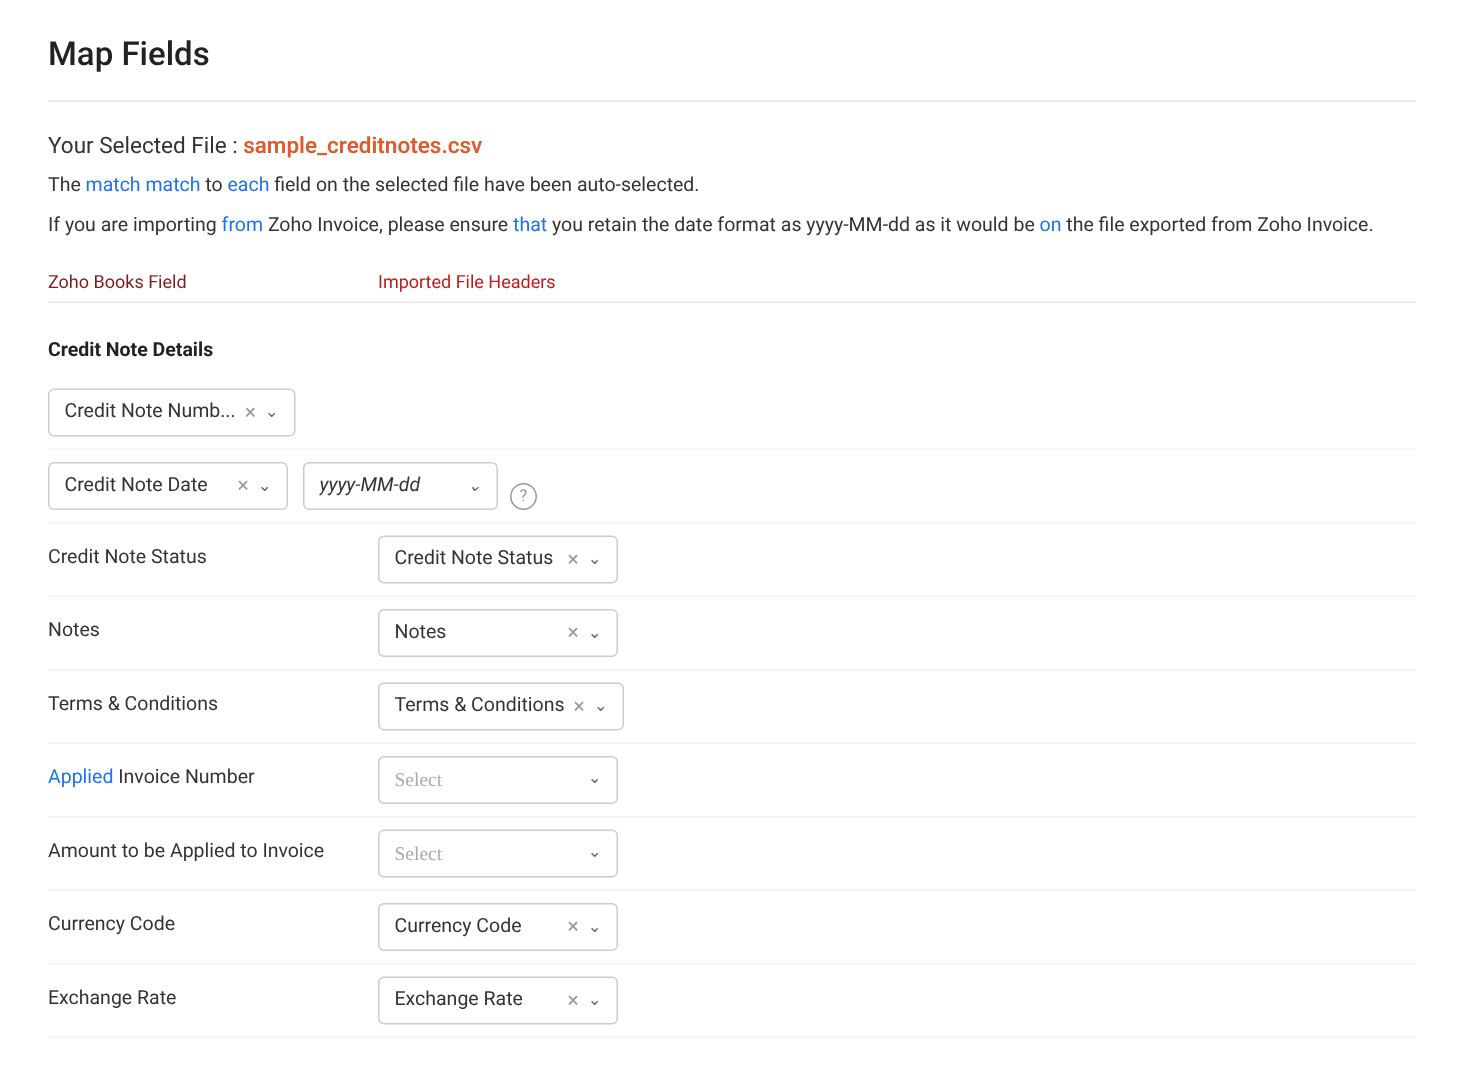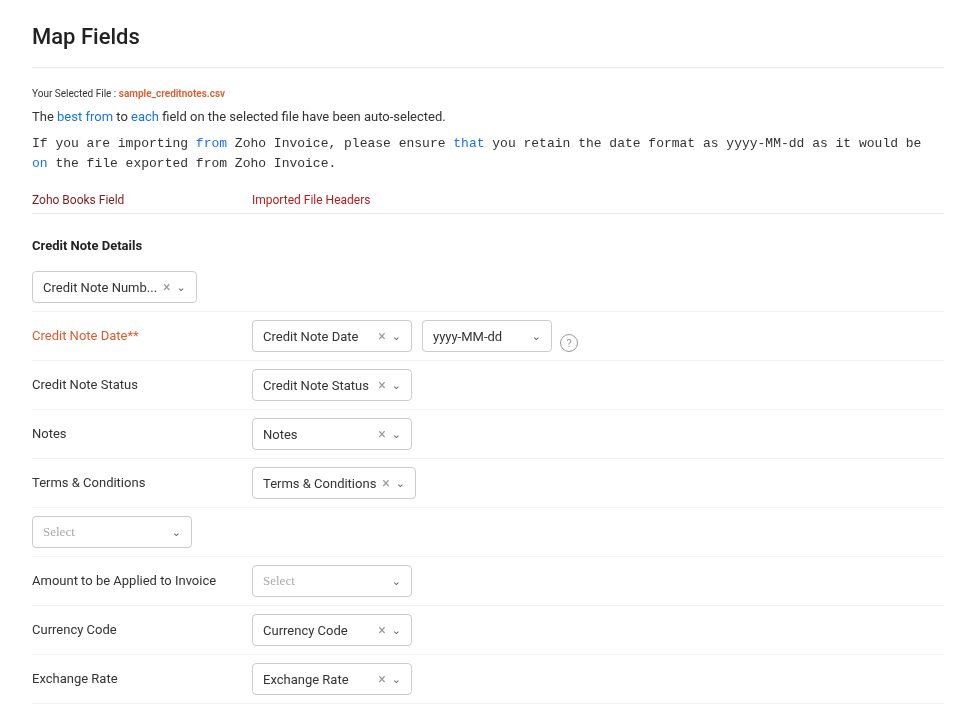--- a/index.html
+++ b/index.html
@@ -20,21 +20,21 @@
     }
     .divider {
       border: none;
       border-top: 1px solid #e8e8e8;
       margin-bottom: 20px;
     }
     .info-block {
       margin-bottom: 10px;
     }
     .selected-file-line {
-      font-size: 10px;
+      font-size: 15px;
       color: #333;
       margin-bottom: 8px;
     }
     .selected-file-line span.label {
       color: #333;
     }
     .selected-file-link {
       color: #e05b2b;
       font-weight: 600;
       text-decoration: none;
@@ -45,21 +45,20 @@
       margin-bottom: 10px;
     }
     .auto-selected-line .highlight-blue {
       color: #1a73e8;
     }
     .notice-line {
       font-size: 13px;
       color: #333;
       margin-bottom: 20px;
       line-height: 1.5;
-      font-family: Liberation Mono, monospace;
     }
     .notice-line .highlight-blue { color: #1a73e8; }
 
     .columns-header {
       display: flex;
       align-items: center;
       padding: 0 0 6px 0;
       border-bottom: 1px solid #e8e8e8;
       margin-bottom: 10px;
     }
@@ -145,20 +144,21 @@
     .select-box .chevron-icon {
       color: #666;
       font-size: 11px;
       line-height: 1;
     }
     .date-format-select {
       margin-left: 10px;
     }
     .date-format-select .select-box {
       min-width: 130px;
+      font-style: italic;
     }
     .help-icon {
       display: inline-flex;
       align-items: center;
       justify-content: center;
       width: 18px;
       height: 18px;
       border-radius: 50%;
       border: 1px solid #999;
       color: #999;
@@ -179,21 +179,21 @@
 <hr class="divider">
 
 <div class="info-block">
   <p class="selected-file-line">
     <span class="label">Your Selected File : </span><a class="selected-file-link">sample_creditnotes.csv</a>
   </p>
 </div>
 
 <div class="info-block">
   <p class="auto-selected-line">
-    <span>The <span class="highlight-blue">best from</span> to <span class="highlight-blue">each</span> field on the selected file have been auto-selected.</span>
+    <span>The <span class="highlight-blue">match match</span> to <span class="highlight-blue">each</span> field on the selected file have been auto-selected.</span>
   </p>
 </div>
 
 <div class="info-block">
   <p class="notice-line">
     If you are importing <span class="highlight-blue">from</span> Zoho Invoice, please ensure <span class="highlight-blue">that</span> you retain the date format as yyyy-MM-dd as it would be <span class="highlight-blue">on</span> the file exported from Zoho Invoice.
   </p>
 </div>
 
 <div class="columns-header">
@@ -211,21 +211,20 @@
         <div class="select-wrapper">
           <div class="select-box">
             <span class="select-text">Credit Note Numb...</span>
             <span class="clear-icon">×</span>
             <span class="chevron-icon">⌄</span>
           </div>
         </div>
       </div>
     </div>
     <div class="field-row">
-      <div class="field-name required" style="color: rgb(224, 91, 43);">Credit Note Date*</div>
       <div style="display: flex; align-items: flex-end; gap: 0px;">
         <div class="select-wrapper">
           <div class="select-box">
             <span class="select-text">Credit Note Date</span>
             <span class="clear-icon">×</span>
             <span class="chevron-icon">⌄</span>
           </div>
         </div>
         <div class="select-wrapper date-format-select">
           <div class="select-box">
@@ -266,20 +265,21 @@
         <div class="select-wrapper">
           <div class="select-box">
             <span class="select-text">Terms &amp; Conditions</span>
             <span class="clear-icon">×</span>
             <span class="chevron-icon">⌄</span>
           </div>
         </div>
       </div>
     </div>
     <div class="field-row">
+      <div class="field-name"><span class="blue">Applied</span> Invoice Number</div>
       <div style="display: flex; align-items: center; gap: 0px;">
         <div class="select-wrapper">
           <div class="select-box empty">
             <span class="select-text">Select</span>
             <span class="chevron-icon">⌄</span>
           </div>
         </div>
       </div>
     </div>
     <div class="field-row">

